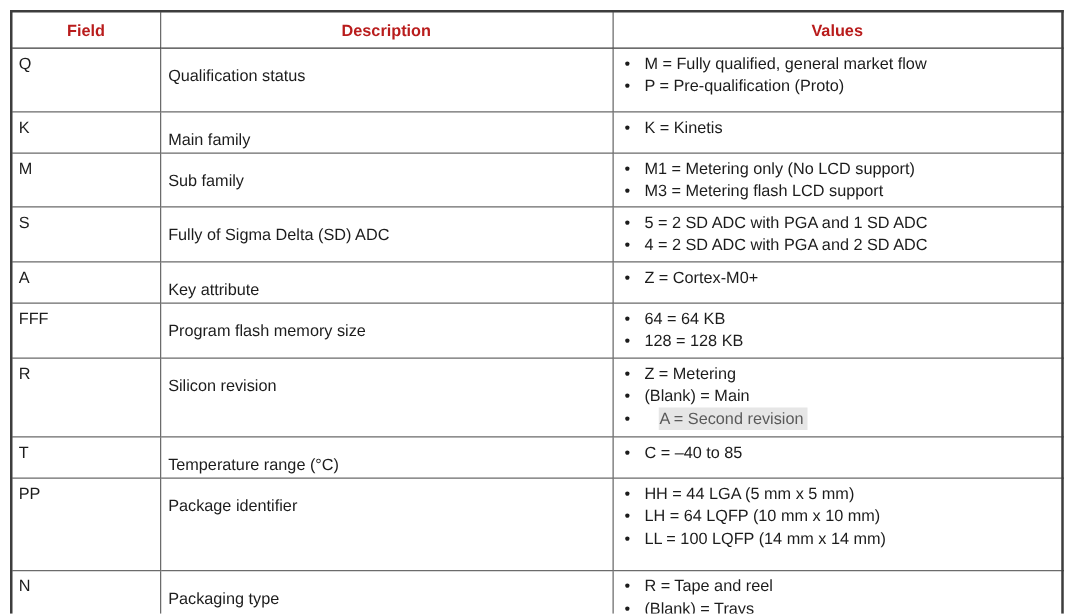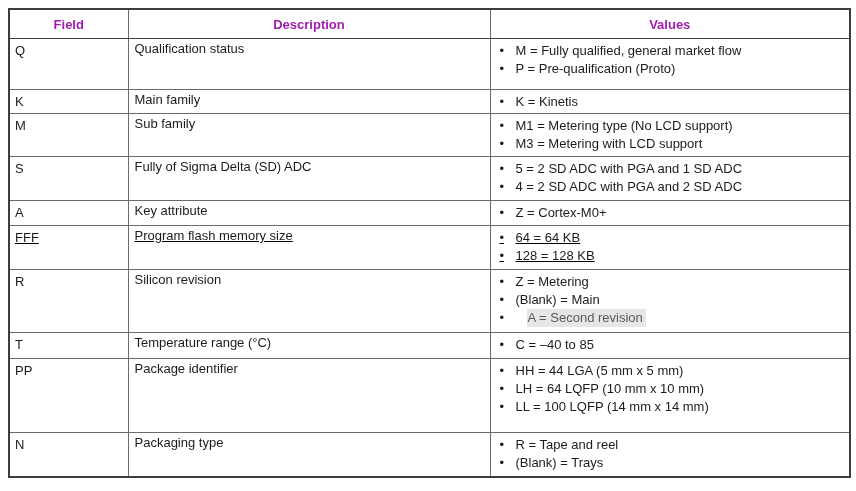--- a/index.html
+++ b/index.html
@@ -32,30 +32,30 @@
     border: 1px solid #6b6b6b;
     font-size: 13px;
     color: #1c1c1c;
     vertical-align: top;
   }
   th {
     height: 24px;
     vertical-align: middle;
     text-align: center;
     font-weight: bold;
-    color: #a21caf;
+    color: #b91c1c;
     border-bottom: 1px solid #3d3d3d;
     padding: 2px 8px;
   }
   td.field-cell {
     padding: 3px 5px 2px 5px;
     line-height: 17px;
   }
   td.description-cell {
-    padding: 1px 6px 2px 6px;
+    padding: 13px 6px 2px 6px;
     line-height: 17px;
   }
   td.values-cell {
     padding: 3px 4px 2px 9px;
     line-height: 18px;
   }
   .value-line {
     display: flex;
     align-items: flex-start;
   }
@@ -116,25 +116,25 @@
               <span class="value-text">K = Kinetis</span>
             </div>
           </td>
         </tr>
         <tr style="height: 43px;">
           <td class="field-cell">M</td>
           <td class="description-cell">Sub family</td>
           <td class="values-cell">
             <div class="value-line">
               <span class="bullet">•</span>
-              <span class="value-text">M1 = Metering type (No LCD support)</span>
-            </div>
-            <div class="value-line">
-              <span class="bullet">•</span>
-              <span class="value-text">M3 = Metering with LCD support</span>
+              <span class="value-text">M1 = Metering only (No LCD support)</span>
+            </div>
+            <div class="value-line">
+              <span class="bullet">•</span>
+              <span class="value-text">M3 = Metering flash LCD support</span>
             </div>
           </td>
         </tr>
         <tr style="height: 44px;">
           <td class="field-cell">S</td>
           <td class="description-cell">Fully of Sigma Delta (SD) ADC</td>
           <td class="values-cell">
             <div class="value-line">
               <span class="bullet">•</span>
               <span class="value-text">5 = 2 SD ADC with PGA and 1 SD ADC</span>
@@ -148,21 +148,21 @@
         <tr style="height: 25px;">
           <td class="field-cell">A</td>
           <td class="description-cell">Key attribute</td>
           <td class="values-cell">
             <div class="value-line">
               <span class="bullet">•</span>
               <span class="value-text">Z = Cortex-M0+</span>
             </div>
           </td>
         </tr>
-        <tr style="height: 44px; text-decoration: underline;">
+        <tr style="height: 44px;">
           <td class="field-cell">FFF</td>
           <td class="description-cell">Program flash memory size</td>
           <td class="values-cell">
             <div class="value-line">
               <span class="bullet">•</span>
               <span class="value-text">64 = 64 KB</span>
             </div>
             <div class="value-line">
               <span class="bullet">•</span>
               <span class="value-text">128 = 128 KB</span>

